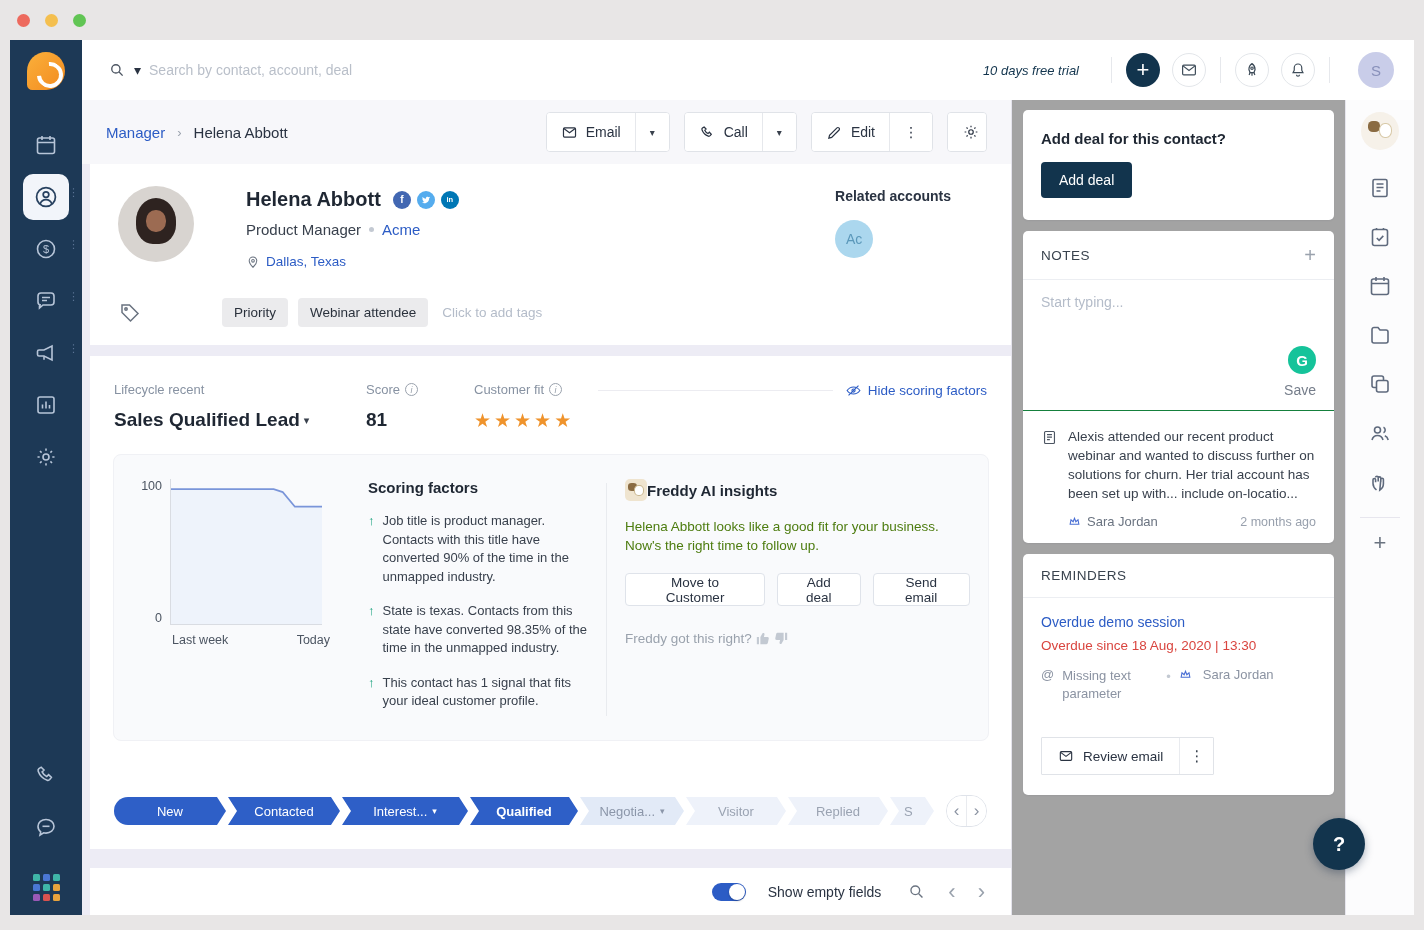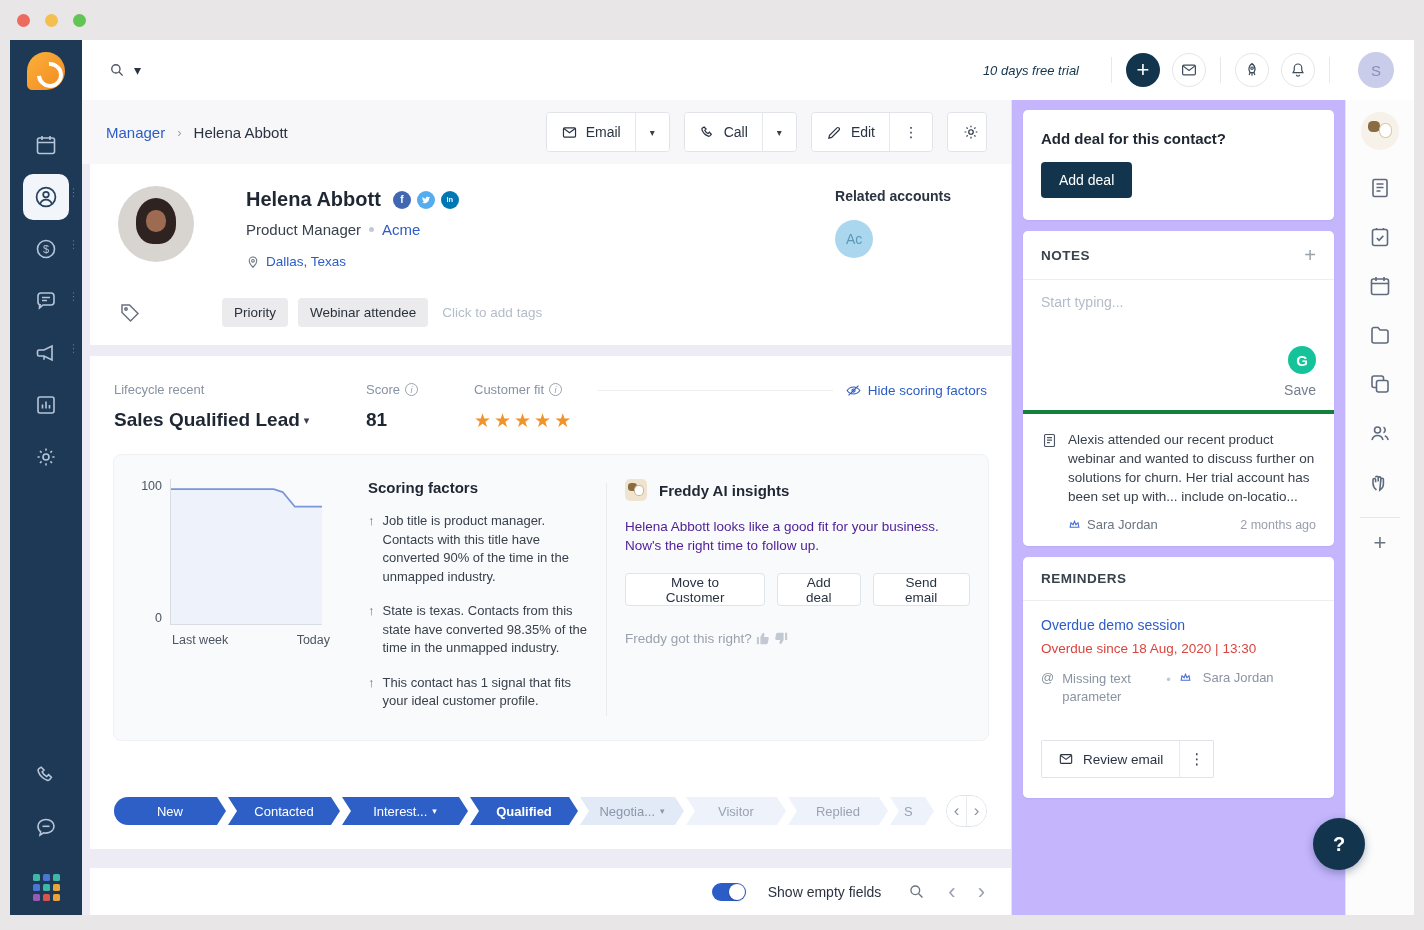--- a/index.html
+++ b/index.html
@@ -94,26 +94,26 @@
   .chart-grid { display:flex; }
   .ytick { width:38px; text-align:right; padding-right:8px; font-size:12.5px; color:#4c5562; display:flex; flex-direction:column; justify-content:space-between; height:146px; }
   .plot { width:152px; height:146px; border-left:1px solid #d9dce2; border-bottom:1px solid #d9dce2; position:relative; }
   .xlabels { display:flex; justify-content:space-between; margin-left:40px; margin-top:8px; font-size:12.5px; color:#4c5562; width:158px; }
   .factors { width:228px; flex-shrink:0; padding-left:4px; }
   .factors-title { font-size:15px; font-weight:bold; color:#1f2733; }
   .factor { display:flex; gap:8px; margin-top:16px; font-size:13px; color:#39414d; line-height:18.5px; }
   .factor .arrow { color:#16a07c; font-size:13px; flex-shrink:0; }
   .v-div { width:1px; background:#e9ebef; margin:4px 0 24px 14px; }
   .freddy { flex:1; padding-left:18px; }
-  .freddy-head { display:flex; align-items:center; gap:12px; }
+  .freddy-head { display:flex; align-items:center; gap:0; }
   .freddy-ico { width:22px; height:22px; border-radius:5px; background:#efe4cf; position:relative; flex-shrink:0; }
   .freddy-ico::before { content:""; position:absolute; left:3px; top:4px; width:9px; height:8px; border-radius:40%; background:#8a6b42; }
   .freddy-ico::after { content:""; position:absolute; right:3px; top:6px; width:8px; height:9px; border-radius:45%; background:#fff; border:1px solid #c9b68f; }
   .freddy-title { font-size:15px; font-weight:bold; color:#1f2733; }
-  .freddy-text { margin-top:16px; font-size:13.5px; color:#4c1d95; line-height:19px; max-width:378px; }
+  .freddy-text { margin-top:16px; font-size:13.5px; color:#4d7c0f; line-height:19px; max-width:378px; }
   .freddy-btns { display:flex; gap:12px; margin-top:18px; }
   .f-btn { height:33px; padding:0 14px; background:#fff; border:1px solid #dfe3ea; border-radius:4px; font-size:13.5px; color:#2a3342; cursor:pointer; font-family:"Liberation Sans",sans-serif; }
   .freddy-fb { margin-top:24px; display:flex; align-items:center; gap:2px; font-size:13.5px; color:#9aa2ad; }
   .thumb { color:#c3c9d2; cursor:pointer; }
 
   .pipeline-row { display:flex; align-items:center; margin:54px 24px 0 24px; padding-bottom:22px; }
   .stage { height:28px; display:flex; align-items:center; justify-content:center; font-size:13px; gap:5px; margin-right:2px; overflow:hidden; white-space:nowrap; flex-shrink:0; }
   .stage.done { background:#2e5fc7; color:#fff; clip-path:polygon(0 0, calc(100% - 9px) 0, 100% 50%, calc(100% - 9px) 100%, 0 100%, 9px 50%); }
   .stage.first { clip-path:polygon(0 0, calc(100% - 9px) 0, 100% 50%, calc(100% - 9px) 100%, 0 100%); border-radius:14px 0 0 14px; }
   .stage.next { background:#e2eaf7; color:#8b96a9; clip-path:polygon(0 0, calc(100% - 9px) 0, 100% 50%, calc(100% - 9px) 100%, 0 100%, 9px 50%); }
@@ -124,29 +124,29 @@
   .stage-nav button + button { border-left:1px solid #e9ebef; }
 
   .bottombar { height:47px; background:#fff; margin-top:auto; display:flex; align-items:center; justify-content:flex-end; padding-right:26px; gap:22px; flex-shrink:0; }
   .toggle { width:34px; height:18px; border-radius:9px; background:#2c5cc5; position:relative; cursor:pointer; }
   .toggle::after { content:""; position:absolute; right:1px; top:1px; width:16px; height:16px; border-radius:50%; background:#fff; box-shadow:0 1px 2px rgba(0,0,0,.25); }
   .bb-label { font-size:14px; color:#2a3342; margin-right:4px; }
   .bb-ico { color:#6a7380; cursor:pointer; }
   .bb-chev { font-size:22px; color:#9aa2ad; cursor:pointer; line-height:1; }
 
   
-  .panel { width:333px; background:#c4b5fd; padding:10px 11px 0 11px; flex-shrink:0; overflow:hidden; }
+  .panel { width:333px; background:#a3a3a3; padding:10px 11px 0 11px; flex-shrink:0; overflow:hidden; }
   .p-card { background:#fff; border-radius:5px; box-shadow:0 1px 2px rgba(30,40,60,.06); margin-bottom:11px; }
   .adddeal { padding:20px 18px 22px 18px; }
   .adddeal-q { font-size:15px; font-weight:bold; color:#1f2733; }
   .adddeal-btn { margin-top:15px; height:36px; padding:0 18px; background:#12344d; color:#fff; border:none; border-radius:4px; font-size:14px; cursor:pointer; font-family:"Liberation Sans",sans-serif; }
   .sec-head { display:flex; align-items:center; justify-content:space-between; padding:14px 18px; border-bottom:1px solid #eceef2; }
-  .sec-title { font-size:13.5px; font-weight:bold; letter-spacing:.5px; color:#39434e; }
+  .sec-title { font-size:13.5px; font-weight:normal; letter-spacing:.5px; color:#39434e; }
   .sec-plus { color:#9aa2ad; font-size:20px; cursor:pointer; line-height:1; }
-  .notes-body { padding:14px 18px 12px 18px; border-bottom:4px solid #15803d; }
+  .notes-body { padding:14px 18px 12px 18px; border-bottom:1px solid #15803d; }
   .notes-ph { color:#b4bcc9; font-size:14px; min-height:52px; cursor:text; }
   .gram-row { display:flex; justify-content:flex-end; }
   .gram { width:28px; height:28px; border-radius:50%; background:#15c39a; color:#fff; font-size:15px; font-weight:bold; display:flex; align-items:center; justify-content:center; cursor:pointer; }
   .save-row { display:flex; justify-content:flex-end; margin-top:8px; }
   .save-lbl { color:#757d8a; font-size:14px; cursor:pointer; }
   .note-item { padding:16px 18px 14px 18px; display:flex; gap:10px; }
   .note-ico { color:#4c5562; flex-shrink:0; margin-top:2px; }
   .note-text { font-size:13.5px; color:#39414d; line-height:19px; }
   .note-meta { display:flex; align-items:center; margin-top:11px; font-size:13px; color:#6a7380; }
   .crown { color:#4a6fd4; margin-right:6px; }
@@ -282,20 +282,21 @@
 
     <header class="topbar">
       <div class="search-wrap">
         <span>
             <svg width="18" height="18" viewBox="0 0 24 24" fill="none" stroke="currentColor" stroke-width="1.8">
               <circle cx="10.5" cy="10.5" r="5.5"></circle>
               <path d="M14.8 14.8L19.5 19.5"></path>
             </svg>
           </span>
         <span class="btn caret" style="padding:0;height:auto">▾</span>
+        <input class="search-input" placeholder="Search by contact, account, deal" style="">
       </div>
       <span class="trial">10 days free trial</span>
       <span class="tb-sep"></span>
       <button class="plus-btn">+</button>
       <button class="circle-btn">
           <span>
             <svg width="18" height="18" viewBox="0 0 24 24" fill="none" stroke="currentColor" stroke-width="1.6">
               <rect x="3.5" y="5.5" width="17" height="13" rx="1.5"></rect>
               <path d="M4 6.5l8 6 8-6"></path>
             </svg>

